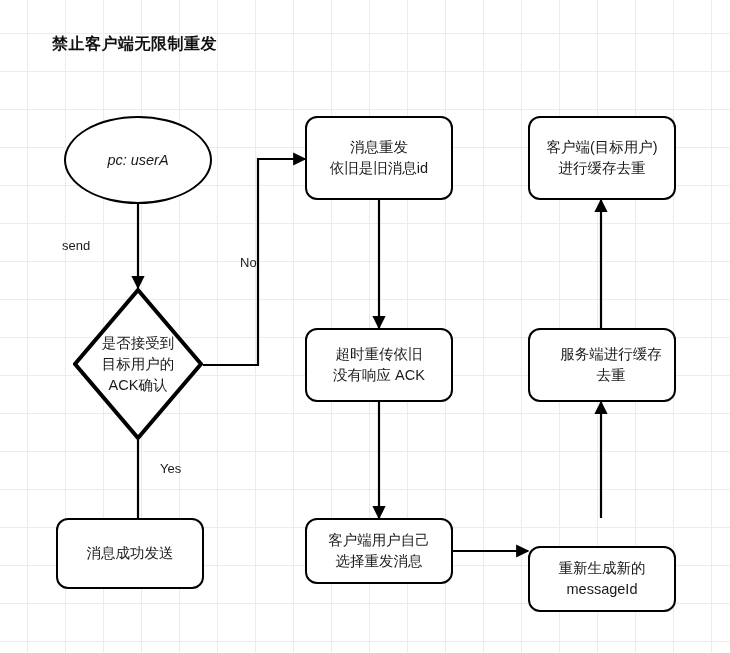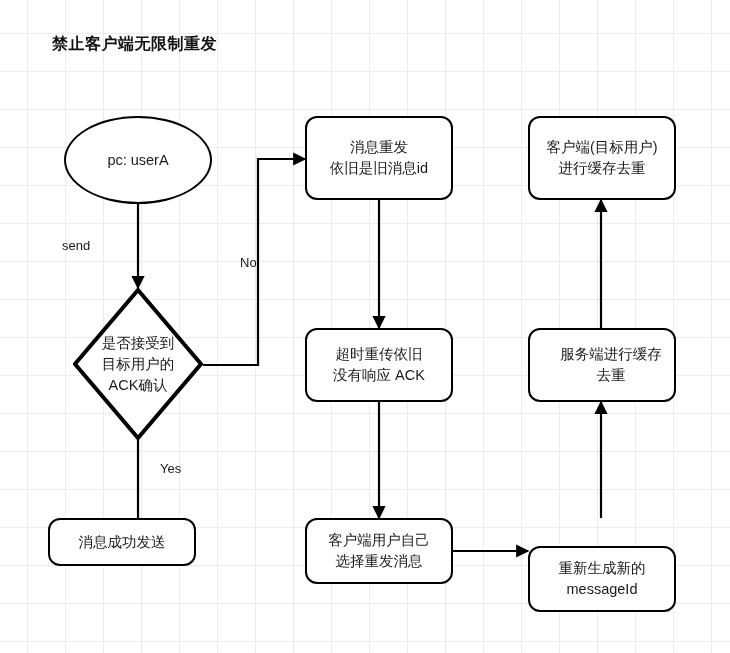--- a/index.html
+++ b/index.html
@@ -53,20 +53,21 @@
     color: #1a1a1a;
     font-size: 14.5px;
     line-height: 21px;
     background: #ffffff;
     border: 2.5px solid #000000;
     white-space: pre-line;
     padding: 0 6px;
   }
   .node.ellipse {
     border-radius: 50% / 50%;
+    font-style: italic;
   }
   .node.rounded {
     border-radius: 12px;
   }
   .node.diamond {
     border: none;
     background: transparent;
   }
   .diamond-shape {
     position: absolute;
@@ -125,21 +126,21 @@
 
   <div class="node diamond" style="left:73px; top:288px; width:130px; height:152px;">
     <svg class="diamond-shape" viewBox="0 0 130 152" preserveAspectRatio="none">
       <polygon points="65,2 128,76 65,150 2,76" fill="#ffffff" stroke="#000000" stroke-width="4"></polygon>
     </svg>
     <span class="diamond-label">是否接受到
 目标用户的
 ACK确认</span>
   </div>
 
-  <div class="node rounded" style="left:48px; top:518px; width:148px; height:48px;">
+  <div class="node rounded" style="left:56px; top:518px; width:148px; height:71px;">
     <span>消息成功发送</span>
   </div>
 
   <div class="node rounded" style="left:305px; top:116px; width:148px; height:84px;">
     <span>消息重发
 依旧是旧消息id</span>
   </div>
 
   <div class="node rounded" style="left:305px; top:328px; width:148px; height:74px;">
     <span>超时重传依旧

